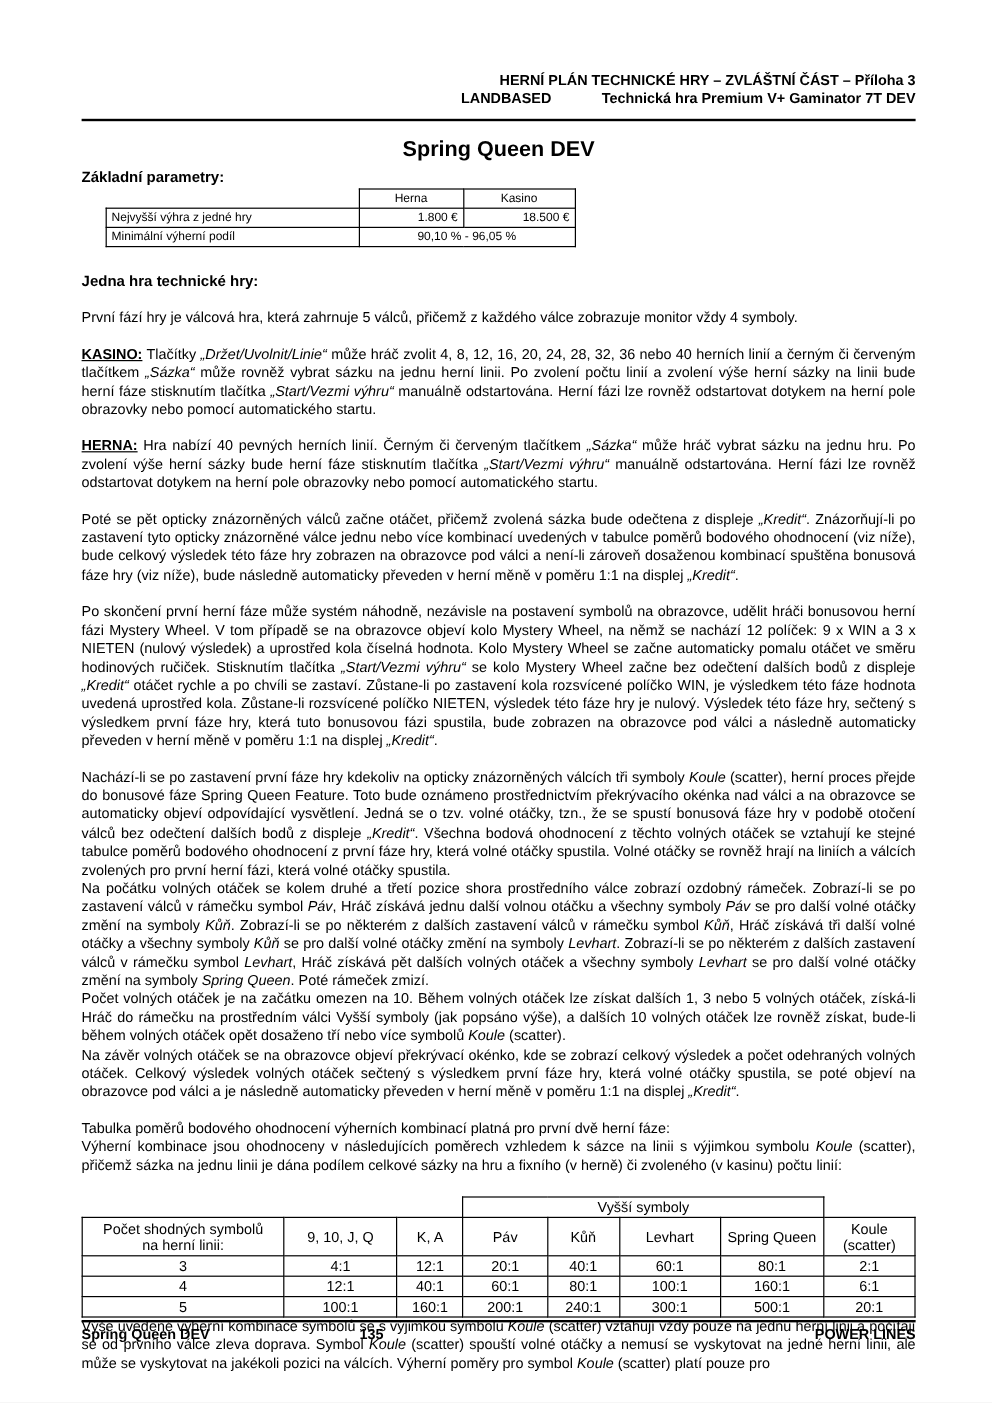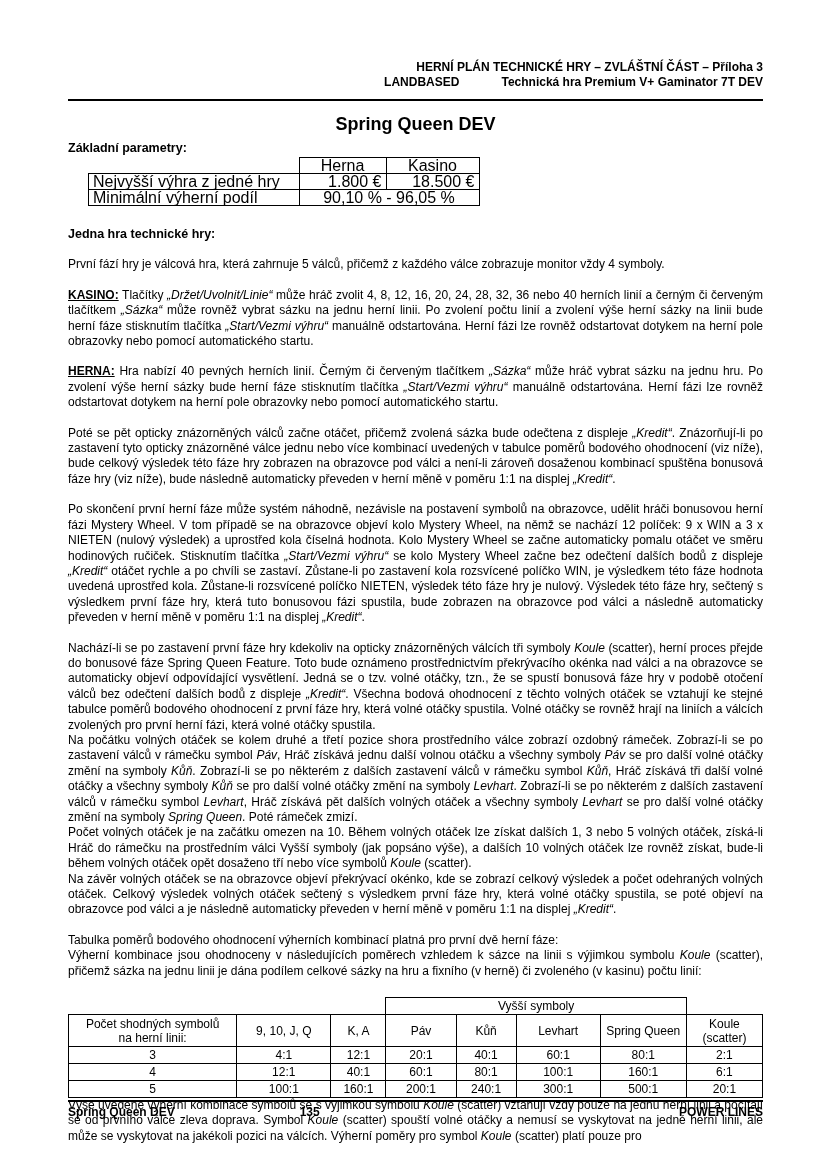--- a/index.html
+++ b/index.html
@@ -10,21 +10,21 @@
   .content{position:absolute;left:68px;right:64px;top:28px;}
   
   .doc-header{font-weight:700;font-size:12px;line-height:15px;}
   .h-line1{text-align:right;margin-top:32px;}
   .h-line2{text-align:right;}
   .landbased{margin-right:42px;}
   .header-rule{border-top:2px solid #000;margin-top:9px;height:0;}
   
   .title{font-size:18px;line-height:20px;font-weight:700;text-align:center;margin-top:13px;}
   .bp-heading{font-size:12.5px;font-weight:700;margin-top:7px;}
-  .bp-table{border-collapse:collapse;margin-left:20px;margin-top:2px;font-size:16px;}
+  .bp-table{border-collapse:collapse;margin-left:20px;margin-top:2px;font-size:10px;}
   .bp-table td{border:1.5px solid #000;padding:0 4px;height:15px;line-height:14px;}
   .bp-table td.nb{border:none;}
   .bp-table .c-label{width:202px;}
   .bp-table .c-herna{width:78px;}
   .bp-table .c-kasino{width:84px;}
   .val{text-align:right;}
   .ctr{text-align:center;}
   
   .blocks{margin-top:21px;font-size:12px;line-height:15.4px;}
   .blocks p{margin:0;text-align:justify;}

